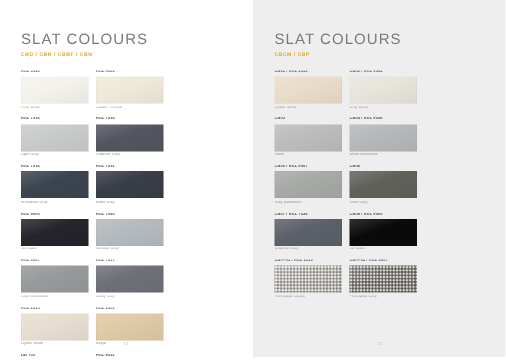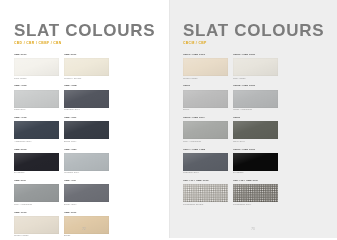--- a/index.html
+++ b/index.html
@@ -18,21 +18,21 @@
 
   
   .gutter{
     position:absolute;top:0;left:169px;width:1px;height:238px;
     background:linear-gradient(to right,rgba(0,0,0,0.07),rgba(0,0,0,0.0));
     pointer-events:none;
   }
 
   
   .title{
-    font-size:17px;font-weight:bold;letter-spacing:0.7px;
+    font-size:10px;font-weight:normal;letter-spacing:0.7px;
     color:#7b7b7b;line-height:1;margin:0 0 2.5px 0;white-space:nowrap;
   }
   .subtitle{
     font-size:3.4px;font-weight:bold;letter-spacing:0.35px;
     color:#e0a81e;line-height:1;margin:0 0 9px 0;white-space:nowrap;
   }
 
   
   .grid{display:flex;flex-wrap:wrap;gap:5px 5px;}
   .cell{width:45px;}

